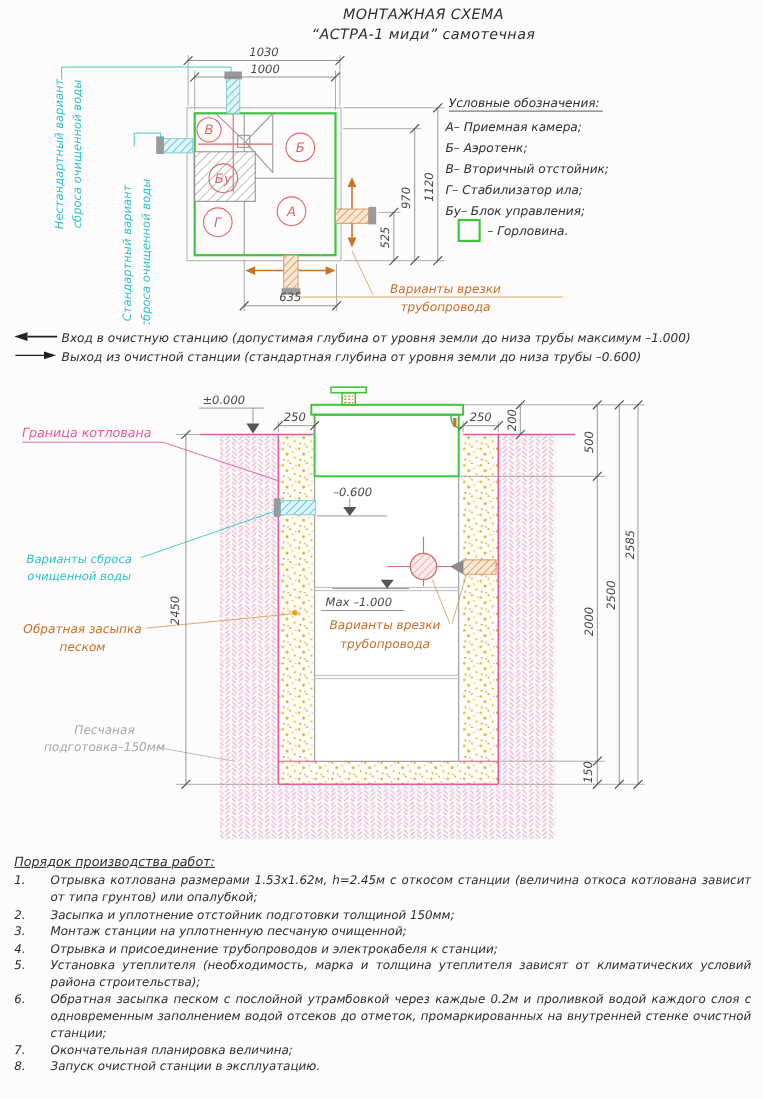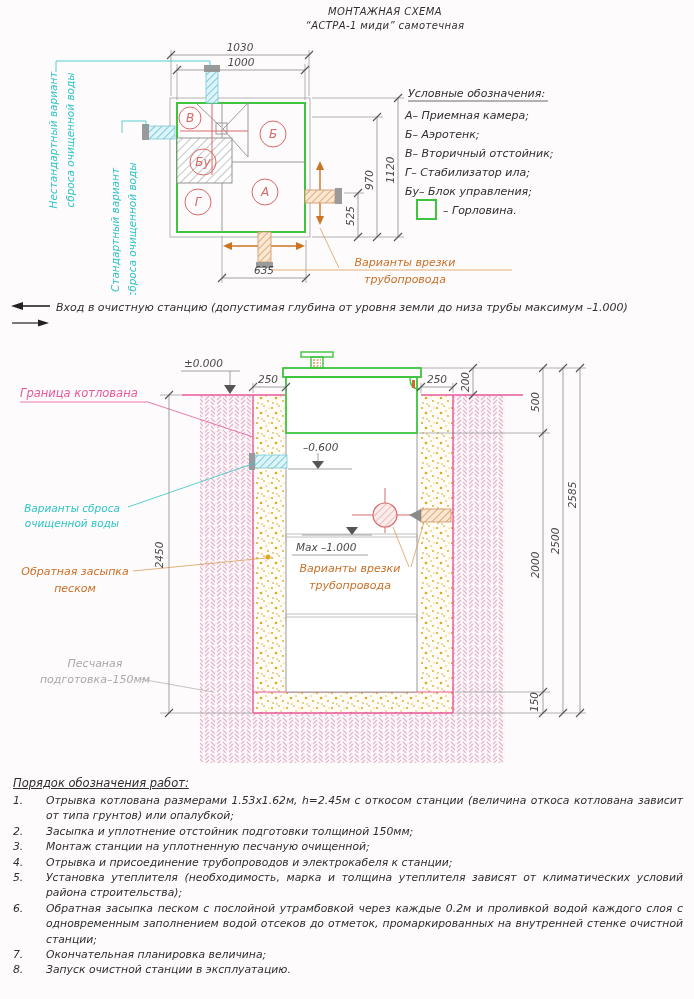--- a/index.html
+++ b/index.html
@@ -1,25 +1,25 @@
 <!DOCTYPE html>
 <html><head>
 <meta charset="utf-8">
 <style>
   html,body{margin:0;padding:0;background:#fcf9f9;}
   .sheet{position:relative;width:694px;height:999px;background:#fdfbfb;overflow:hidden;
          font-family:"DejaVu Sans",sans-serif;font-style:italic;color:#2e2e2e;}
   .header{position:absolute;left:165px;top:6px;width:440px;text-align:center;
-          font-size:10px;letter-spacing:.4px;color:#2f2f2f;}
+          font-size:13px;letter-spacing:.4px;color:#2f2f2f;}
   .header .sub{margin-top:3px;}
   svg{position:absolute;left:0;}
   #plan{top:40px;}
   #section{top:345px;}
   .notes{position:absolute;left:10px;top:299px;width:684px;font-size:11px;color:#2f2f2f;}
-  .note-row{display:flex;align-items:center;height:17px;white-space:nowrap;}
+  .note-row{display:flex;align-items:center;height:17px;white-space:nowrap;text-align:right;}
   .note-row .ar{flex:none;width:46px;}
   .worklist{position:absolute;left:13px;top:776px;width:670px;}
   .worklist-title{font-size:11.5px;text-decoration:underline;margin-bottom:3px;}
   .work-item{display:flex;font-size:10.8px;line-height:15.4px;}
   .work-item .num{flex:none;width:33px;}
   .work-item .txt{flex:1;text-align:justify;}
   
   text{font-family:"DejaVu Sans",sans-serif;font-style:italic;}
   .dimt{fill:#4a4a4a;font-size:10.5px;}
   .leg{fill:#2e2e2e;font-size:11px;}
@@ -155,20 +155,21 @@
       </span>
       <span>Вход в очистную станцию (допустимая глубина от уровня земли до низа трубы максимум –1.000)</span>
     </div>
     <div class="note-row">
       <span class="ar">
         <svg width="44" height="10" style="position:static">
             <line x1="2" y1="5" x2="28" y2="5" stroke="#222" stroke-width="1.2"></line>
             <polygon points="28,1.5 28,8.5 39,5" fill="#222"></polygon>
           </svg>
       </span>
+      <span>Выход из очистной станции (стандартная глубина от уровня земли до низа трубы –0.600)</span>
     </div>
   </div>
 
   <svg id="section" width="694" height="430" viewBox="0 0 694 430">
     <defs>
       <pattern id="soil" width="12" height="12" patternUnits="userSpaceOnUse">
         <rect width="12" height="12" fill="#fdf7fa"></rect>
         <path d="M1,11 L5,7 M1,7 L5,3 M1,3 L5,-1 M7,1 L11,5 M7,5 L11,9 M7,9 L11,13" stroke="#e3b4cb" stroke-width="1.1" fill="none"></path>
       </pattern>
       <pattern id="sand" width="15" height="15" patternUnits="userSpaceOnUse">
@@ -282,21 +283,21 @@
       <text class="dimt" transform="translate(539,57) rotate(-90)" text-anchor="middle">500</text>
       <text class="dimt" transform="translate(539,220) rotate(-90)" text-anchor="middle">2000</text>
       <text class="dimt" transform="translate(538,357) rotate(-90)" text-anchor="middle">150</text>
       <text class="dimt" transform="translate(559,196) rotate(-90)" text-anchor="middle">2500</text>
       <text class="dimt" transform="translate(576,150) rotate(-90)" text-anchor="middle">2585</text>
       <text class="dimt" transform="translate(163,210) rotate(-90)" text-anchor="middle">2450</text>
     </g>
   </svg>
 
   <div class="worklist">
-    <div class="worklist-title">Порядок обозначения работ:</div>
+    <div class="worklist-title">Порядок производства работ:</div>
     <div class="work-item">
         <span class="num">1.</span>
         <span class="txt">Отрывка котлована размерами 1.53х1.62м, h=2.45м с откосом станции (величина откоса котлована зависит от типа грунтов) или опалубкой;</span>
       </div>
     <div class="work-item">
         <span class="num">2.</span>
         <span class="txt">Засыпка и уплотнение отстойник подготовки толщиной 150мм;</span>
       </div>
     <div class="work-item">
         <span class="num">3.</span>

